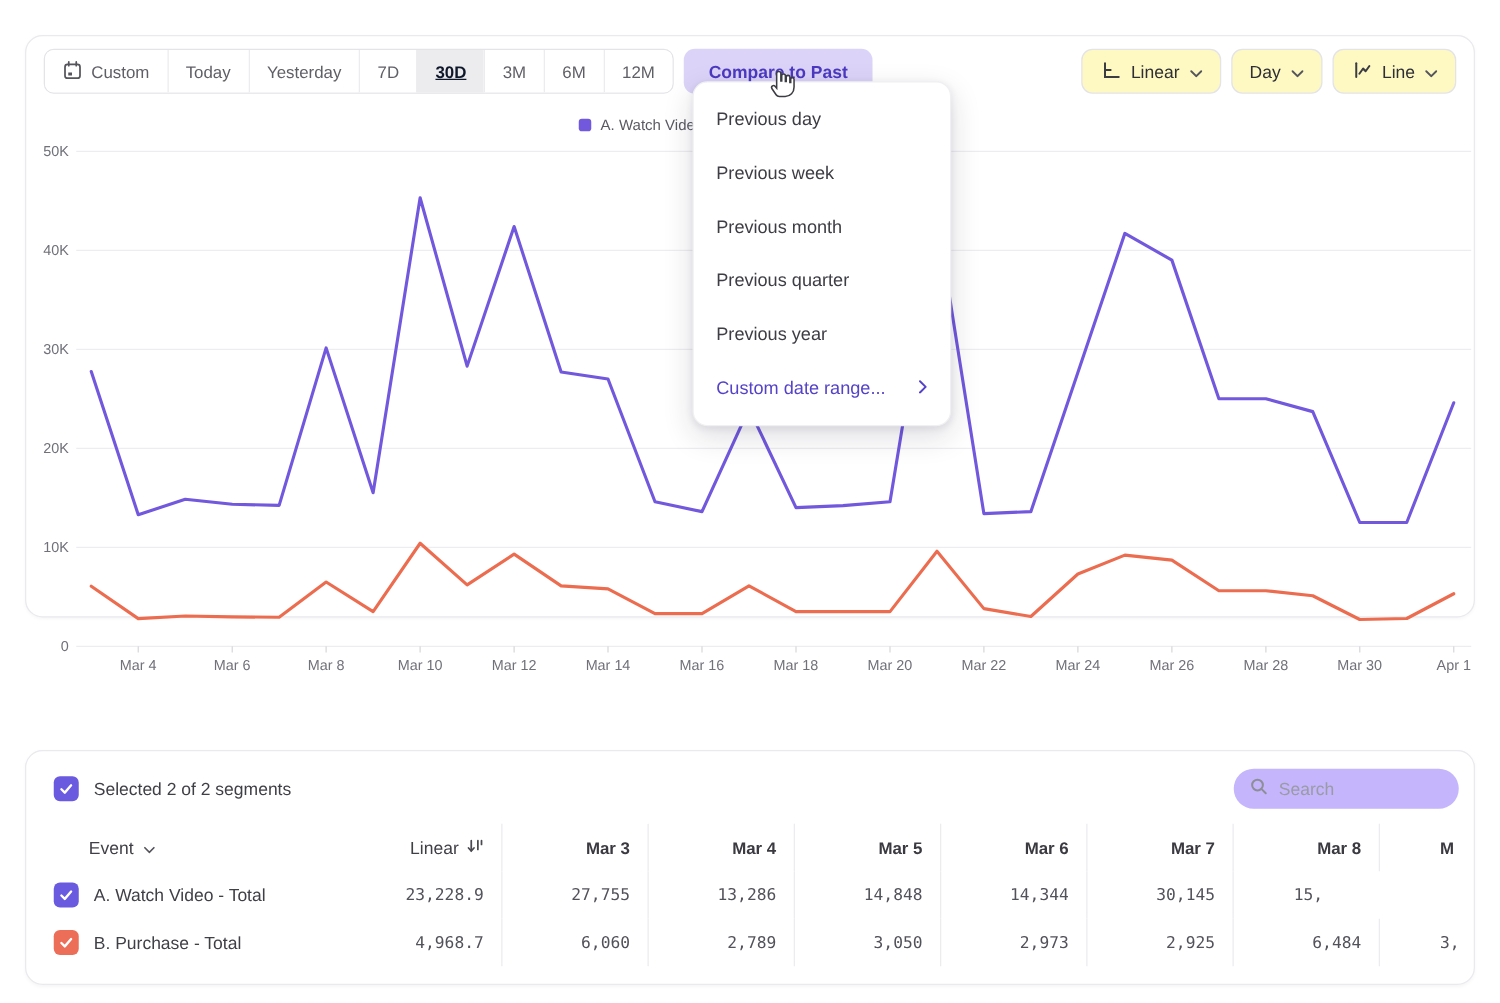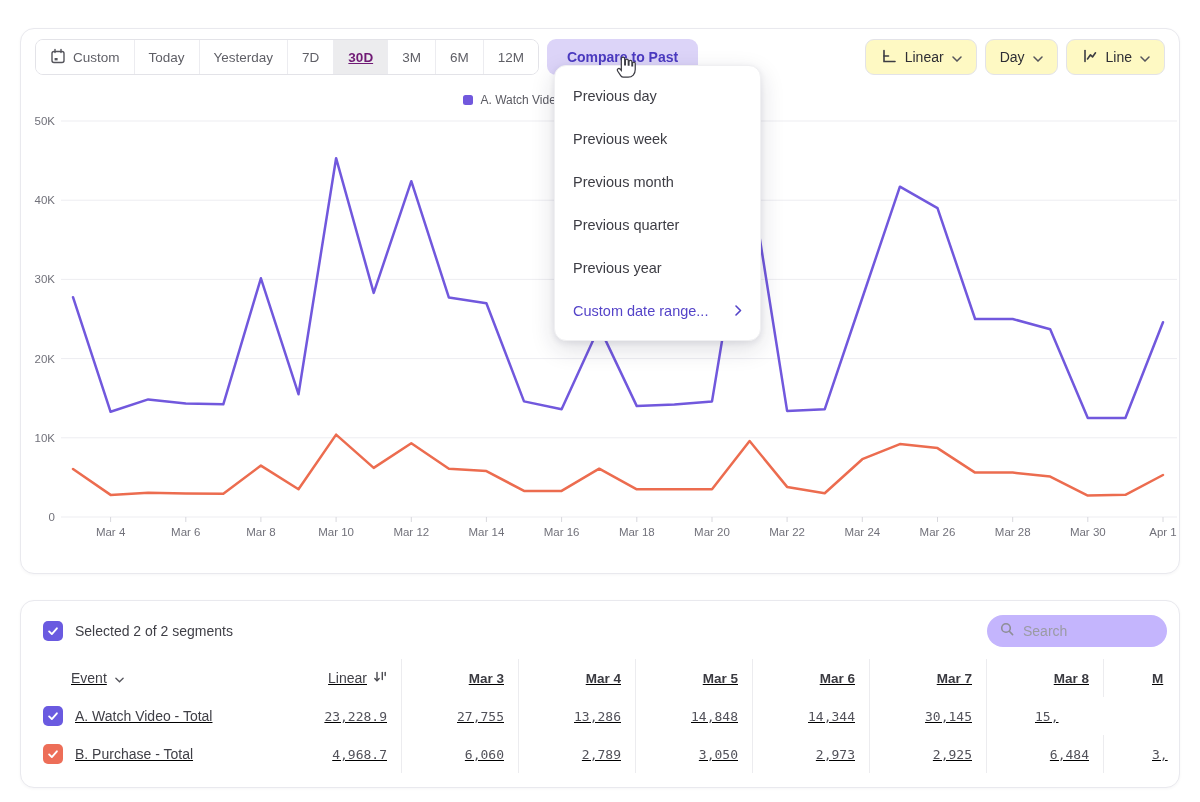--- a/index.html
+++ b/index.html
@@ -1,29 +1,29 @@
 <!DOCTYPE html>
 <html><head>
 <meta charset="utf-8">
 <style>
   * { margin:0; padding:0; box-sizing:border-box; }
   html,body { width:1200px; height:802px; background:#fff; overflow:hidden;
     font-family:"Liberation Sans", sans-serif; -webkit-font-smoothing:antialiased; }
   .card { position:absolute; background:#fff; border:1px solid #e9e9ee; border-radius:14px;
     box-shadow:0 1px 3px rgba(20,20,40,.04); }
-  #chart-card { left:20px; top:28px; width:1160px; height:546px; }
+  #chart-card { left:20px; top:28px; width:1160px; height:466px; }
   #table-card { left:20px; top:600px; width:1160px; height:188px; overflow:hidden; }
 
   
   .toolbar { position:absolute; left:14px; right:14px; top:10px; height:36px; display:flex; align-items:center; }
   .seg-group { display:flex; height:36px; border:1px solid #e3e3e8; border-radius:8px; overflow:hidden; }
   .seg-item { display:flex; align-items:center; gap:7px; padding:0 14px; font-size:13.5px; color:#5f5f66;
     border-left:1px solid #ececf0; cursor:pointer; white-space:nowrap; background:#fff; }
   .seg-item:first-child { border-left:none; }
-  .seg-item.active { background:#ececee; color:#701a75; font-weight:700;text-decoration:underline; }
+  .seg-item.active { background:#ececee; color:#0f172a; font-weight:700;text-decoration:underline; }
   .compare-btn { margin-left:8px; height:36px; padding:0 20px; display:flex; align-items:center;
     background:#dcd4f8; color:#4b3ac1; font-size:14px; font-weight:600; border-radius:9px; cursor:pointer; }
   .right-group { margin-left:auto; display:flex; gap:8px; }
   .tb-btn { height:36px; display:flex; align-items:center; gap:8px; padding:0 14px;
     border:1px solid #e3e3e8; border-radius:9px; font-size:14px; color:#2e2e34; cursor:pointer; background:#fef9c3; }
 
   
   .legend { position:absolute; left:0; top:64px; width:100%; display:flex; justify-content:center; gap:20px; z-index:1; }
   .legend-item { display:flex; align-items:center; gap:7px; font-size:12px; color:#5a5a62; cursor:pointer; white-space:nowrap; }
   .legend-swatch { width:10px; height:10px; border-radius:2.5px; }
@@ -42,21 +42,21 @@
   
   .seg-header { position:absolute; left:22px; right:12px; top:12px; height:36px; display:flex; align-items:center; }
   .checkbox { width:20px; height:20px; border-radius:5px; display:flex; align-items:center; justify-content:center; flex:0 0 20px; cursor:pointer; }
   .seg-header-label { margin-left:12px; font-size:14px; color:#3f3f46; }
   .search-pill { margin-left:auto; width:180px; height:32px; background:#c4b5fd; border-radius:16px;
     display:flex; align-items:center; gap:8px; padding:0 12px; }
   .search-input { border:none; outline:none; background:transparent; font-size:14px; color:#3f3f46; width:130px;
     font-family:"Liberation Sans", sans-serif; }
   .search-input::placeholder { color:#9b9ba3; }
 
-  .table { position:absolute; left:0; right:0; top:58px;text-decoration:underline; }
+  .table { position:absolute; left:0; right:0; top:58px; }
   .t-row { display:flex; align-items:center; height:38px; padding-left:22px; }
   .t-row.head { height:38px; }
   .col-event { flex:0 0 225px; display:flex; align-items:center; gap:12px; font-size:14px; color:#3f3f46; }
   .head .col-event { padding-left:28px; font-size:14px; color:#3f3f46; gap:8px; cursor:pointer; }
   .col-avg { flex:0 0 133px; display:flex; justify-content:flex-end; align-items:center; gap:6px; padding-right:14px; }
   .head .col-avg { font-size:14px; color:#3f3f46; cursor:pointer; }
   .col-day { flex:0 0 117px; border-left:1px solid #ececef; height:100%; display:flex; align-items:center; justify-content:flex-end; padding-right:14px; }
   .col-partial { flex:1 0 150px; border-left:1px solid #ececef; height:100%; display:flex; align-items:center; padding-left:48px; }
   .head .col-day, .head .col-partial { font-size:13.5px; font-weight:700; color:#3a3a40; }
   .num { font-family:"DejaVu Sans Mono", monospace; font-size:13px; color:#52525a; font-weight:400; }

